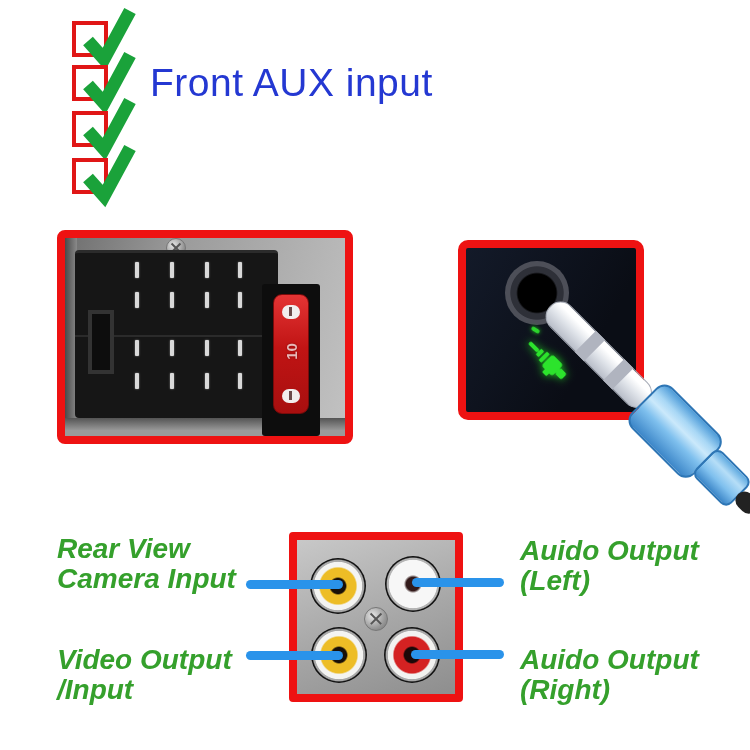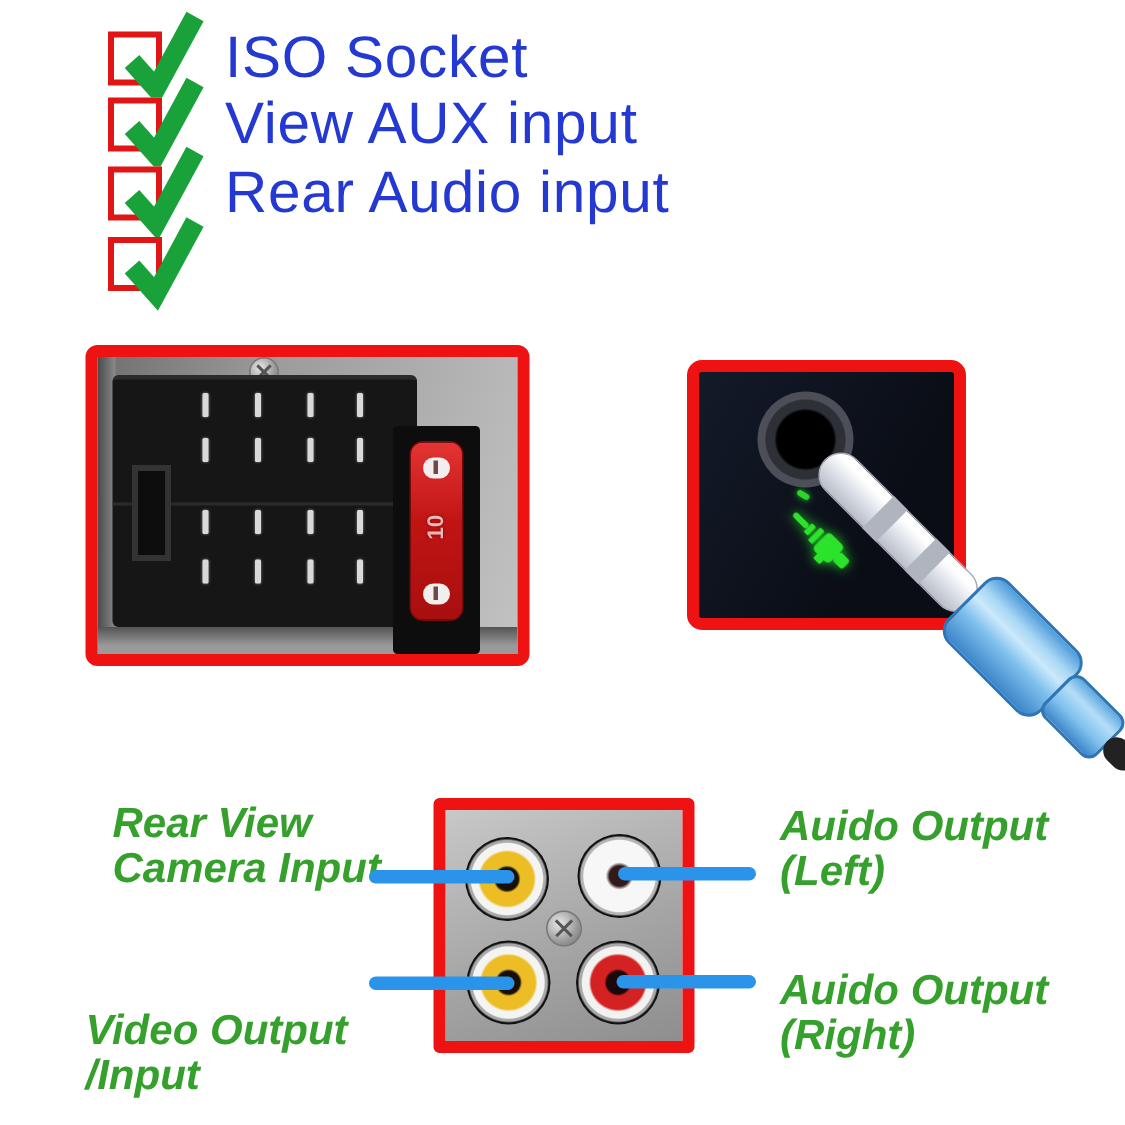--- a/index.html
+++ b/index.html
@@ -95,37 +95,35 @@
 
 <div class="canvas">
 
   <div>
     <div class="check-item" style="top:21px">
       <span class="checkbox">
         <svg class="tick" viewBox="0 0 58 64">
           <path d="M10 36 L26 54 L52 6" fill="none" stroke="#1aa23a" stroke-width="13"></path>
         </svg>
       </span>
-      <span class="check-label">ISO Socket</span>
     </div>
     <div class="check-item" style="top:65px">
       <span class="checkbox">
         <svg class="tick" viewBox="0 0 58 64">
           <path d="M10 36 L26 54 L52 6" fill="none" stroke="#1aa23a" stroke-width="13"></path>
         </svg>
       </span>
-      <span class="check-label">View AUX input</span>
+      <span class="check-label">Front AUX input</span>
     </div>
     <div class="check-item" style="top:111px">
       <span class="checkbox">
         <svg class="tick" viewBox="0 0 58 64">
           <path d="M10 36 L26 54 L52 6" fill="none" stroke="#1aa23a" stroke-width="13"></path>
         </svg>
       </span>
-      <span class="check-label">Rear Audio input</span>
     </div>
     <div class="check-item" style="top:158px">
       <span class="checkbox">
         <svg class="tick" viewBox="0 0 58 64">
           <path d="M10 36 L26 54 L52 6" fill="none" stroke="#1aa23a" stroke-width="13"></path>
         </svg>
       </span>
     </div>
   </div>
 
@@ -202,22 +200,22 @@
         <i class="a"></i>
         <i class="b"></i>
       </div>
   </div>
 
   <div class="cline" style="left:246px;top:580px;width:97px"></div>
   <div class="cline" style="left:412px;top:578px;width:92px"></div>
   <div class="cline" style="left:246px;top:651px;width:97px"></div>
   <div class="cline" style="left:411px;top:650px;width:93px"></div>
 
-  <div class="glabel" style="left:75px;top:534px">Rear View
+  <div class="glabel" style="left:57px;top:534px">Rear View
 Camera Input</div>
   <div class="glabel" style="left:520px;top:536px">Auido Output
 (Left)</div>
-  <div class="glabel" style="left:57px;top:672px">Video Output
+  <div class="glabel" style="left:57px;top:645px">Video Output
 /Input</div>
   <div class="glabel" style="left:520px;top:645px">Auido Output
 (Right)</div>
 
 </div>
 
 </body></html>

